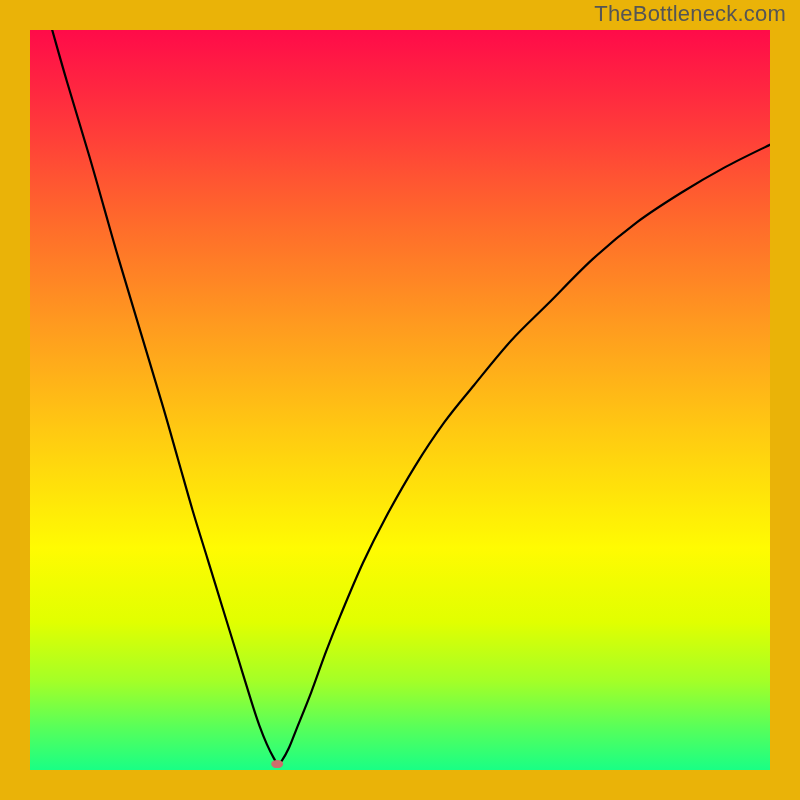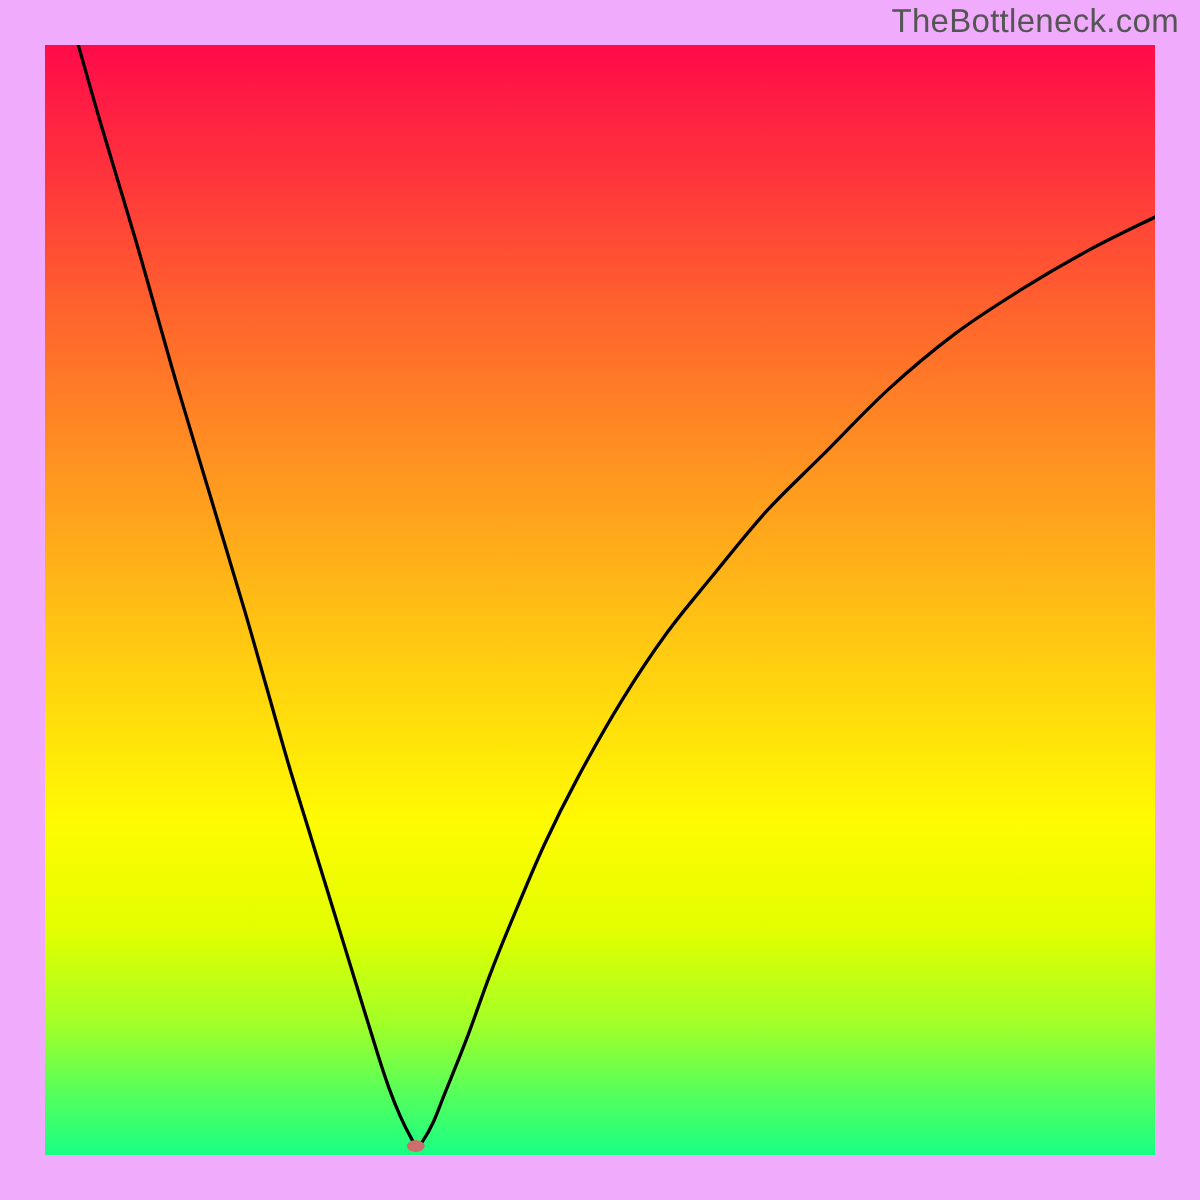--- a/index.html
+++ b/index.html
@@ -7,21 +7,21 @@
     padding: 0;
     width: 800px;
     height: 800px;
     overflow: hidden;
     background: #000;
     font-family: Arial, Helvetica, sans-serif;
   }
   .outer {
     width: 800px;
     height: 800px;
-    background: #f0abfc;
+    background: #eab308;
     position: relative;
   }
   .watermark {
     position: absolute;
     top: 1px;
     right: 14px;
     color: #555;
     font-size: 22px;
     font-weight: 400;
     letter-spacing: 0.2px;

